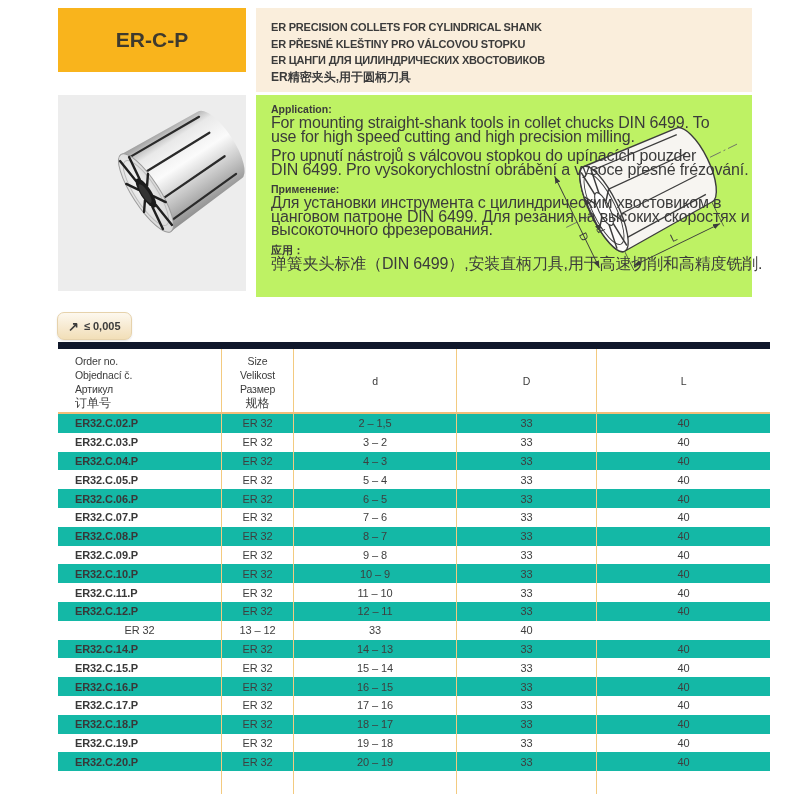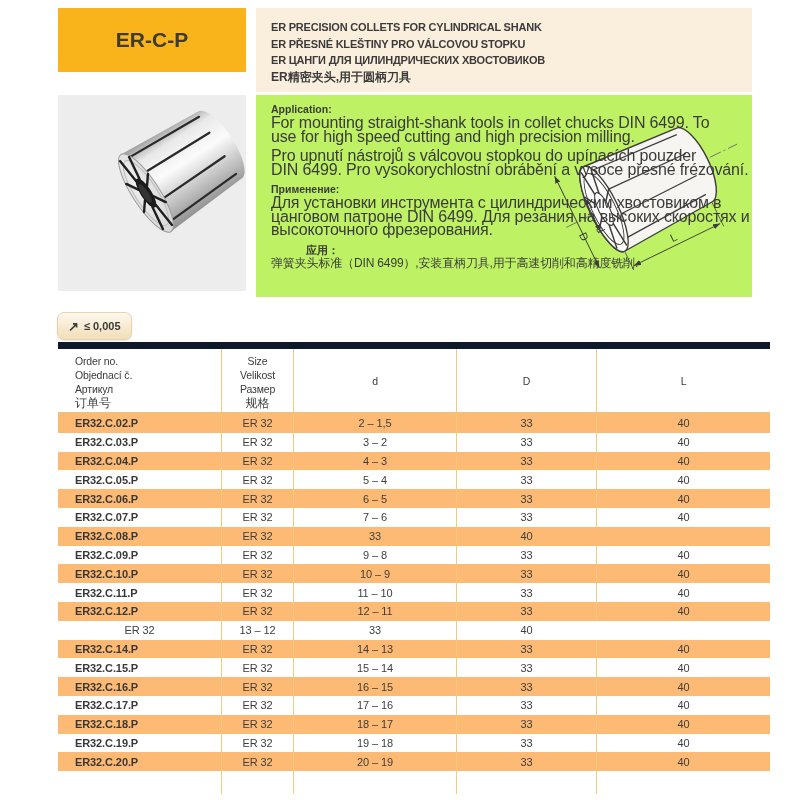--- a/index.html
+++ b/index.html
@@ -16,41 +16,41 @@
 
   
   .photo-box { position:absolute; left:58px; top:95px; width:188px; height:196px; background:#ededed; }
 
   
   .info-box { position:absolute; left:256px; top:95px; width:496px; height:202px; background:#bef264; }
   .info-text { position:absolute; left:15px; top:7px; width:350px; z-index:2; }
   .info-section { margin-bottom:6px; }
   .info-label { font-weight:bold; font-size:10.5px; line-height:14px; }
   .info-line { font-size:16px; line-height:13.5px; letter-spacing:-0.15px; white-space:nowrap; }
-  .info-section.cn .info-label { font-size:11px;margin-left:35px; }
-  .info-section.cn .info-line { font-size:12px; }
+  .info-section.cn .info-label { font-size:11px; }
+  .info-section.cn .info-line { font-size:16px; }
   .drawing { position:absolute; right:0; top:2px; z-index:1; }
 
   
   .badge { position:absolute; left:57px; top:312px; height:28px; padding:0 10px; display:inline-flex; align-items:center; gap:5px;
     border:1px solid #e6d2ab; border-radius:7px;
     background:linear-gradient(180deg,#fdf8ee,#f6e8cd 60%,#f2dfb8);
     font-weight:bold; font-size:11px; box-shadow:0 1px 2px rgba(0,0,0,.10); }
   .badge .arr { font-size:13px; line-height:1; font-weight:bold; }
 
   
   .table { position:absolute; left:58px; top:342px; width:712px; border-top:7px solid #0f172a; }
   .thead { display:grid; grid-template-columns:163px 72px 163px 140px 174px; height:65px; border-bottom:2px solid #F2BE7A; }
   .th { font-size:10.5px; line-height:14px; padding-top:5px; text-align:center; letter-spacing:-0.15px; }
   .th:not(:first-child) { border-left:1px solid #F3CA80; }
   .th.c0 { text-align:left; padding-left:17px; }
   .th .cn { font-size:12px; letter-spacing:0; }
   .th.single { display:flex; align-items:center; justify-content:center; padding-top:0; }
   .tr { display:grid; grid-template-columns:163px 72px 163px 140px 174px; height:18.8px; }
-  .tr.alt { background:#fdba74; }
+  .tr.alt { background:#14b8a6; }
   .td { display:flex; align-items:center; justify-content:center; font-size:11px; letter-spacing:-0.1px; color:#3e3e3e; }
   .td:not(:first-child) { border-left:1px solid #F3CA80; }
   .td.c0 { justify-content:flex-start; padding-left:17px; font-weight:bold; color:#383838; }
   .tr.filler { height:22.8px; background:#fff; }
 </style>
 </head>
 <body>
 
 <div class="page">
 
@@ -238,20 +238,21 @@
         <div class="tr">
           <div class="td c0">ER32.C.07.P</div>
           <div class="td">ER 32</div>
           <div class="td">7 – 6</div>
           <div class="td">33</div>
           <div class="td">40</div>
         </div>
         <div class="tr alt">
           <div class="td c0">ER32.C.08.P</div>
           <div class="td">ER 32</div>
+          <div class="td">8 – 7</div>
           <div class="td">33</div>
           <div class="td">40</div>
         </div>
         <div class="tr">
           <div class="td c0">ER32.C.09.P</div>
           <div class="td">ER 32</div>
           <div class="td">9 – 8</div>
           <div class="td">33</div>
           <div class="td">40</div>
         </div>

